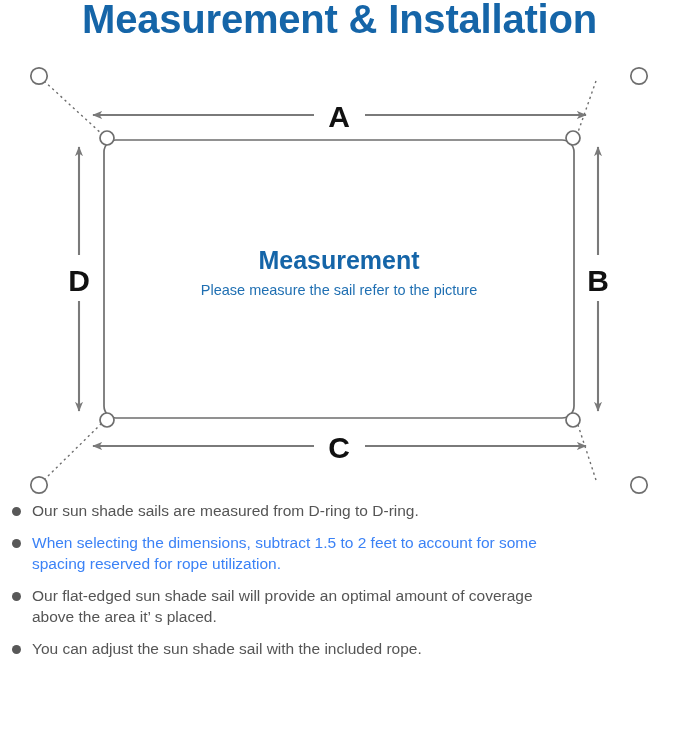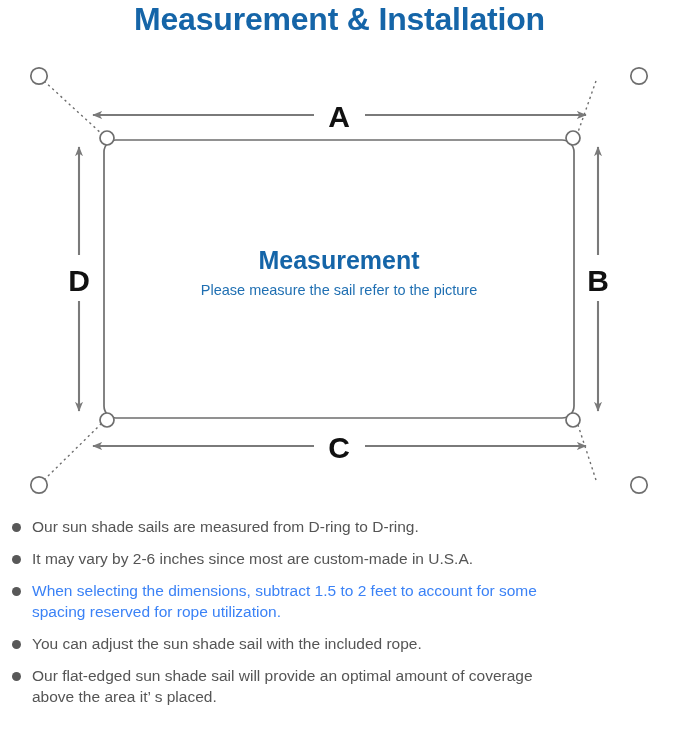--- a/index.html
+++ b/index.html
@@ -21,40 +21,40 @@
     overflow: hidden;
     background: #ffffff;
   }
   
   .title {
     position: absolute;
     left: 0;
     top: 0;
     width: 679px;
     text-align: center;
-    font-size: 32px;
+    font-size: 40px;
     font-weight: bold;
     color: #1565a8;
     letter-spacing: -0.2px;
     line-height: 38px;
     font-family: "Liberation Sans", sans-serif;
     white-space: nowrap;
   }
   
   #diagram {
     position: absolute;
     left: 0;
     top: 48px;
   }
   
   
   .notes {
     position: absolute;
     left: 0;
-    top: 516px;
+    top: 500px;
     width: 544px;
   }
   .note-row {
     position: relative;
     display: flex;
     align-items: flex-start;
     margin-bottom: 11px;
     padding-left: 12px;
     padding-right: 6px;
   }
@@ -140,29 +140,25 @@
     <text x="339" y="247" text-anchor="middle" font-family="Liberation Sans, sans-serif" font-size="14.5" fill="#1f6fb2">Please measure the sail refer to the picture</text>
   </svg>
 
   <div class="notes">
     <div class="note-row">
       <span class="note-bullet" style="background: rgb(88, 88, 88);"></span>
       <span class="note-text" style="color: rgb(85, 85, 85);">Our sun shade sails are measured from D-ring to D-ring.</span>
     </div>
     <div class="note-row">
       <span class="note-bullet" style="background: rgb(88, 88, 88);"></span>
-      <span class="note-text" style="color: rgb(85, 85, 85);">It may vary by 2-6 inches since most are custom-made in U.S.A.</span>
-    </div>
-    <div class="note-row">
-      <span class="note-bullet" style="background: rgb(88, 88, 88);"></span>
       <span class="note-text" style="color: #3b82f6;">When selecting the dimensions, subtract 1.5 to 2 feet to account for some spacing reserved for rope utilization.</span>
     </div>
     <div class="note-row">
       <span class="note-bullet" style="background: rgb(88, 88, 88);"></span>
-      <span class="note-text" style="color: rgb(85, 85, 85);">You can adjust the sun shade sail with the included rope.</span>
+      <span class="note-text" style="color: rgb(85, 85, 85);">Our flat-edged sun shade sail will provide an optimal amount of coverage above the area it’ s placed.</span>
     </div>
     <div class="note-row">
       <span class="note-bullet" style="background: rgb(88, 88, 88);"></span>
-      <span class="note-text" style="color: rgb(85, 85, 85);">Our flat-edged sun shade sail will provide an optimal amount of coverage above the area it’ s placed.</span>
+      <span class="note-text" style="color: rgb(85, 85, 85);">You can adjust the sun shade sail with the included rope.</span>
     </div>
   </div>
 
 </div>
 
 </body></html>

